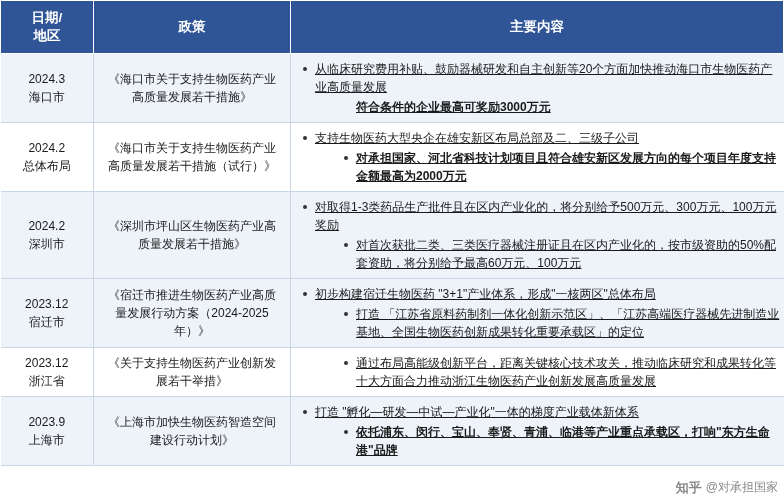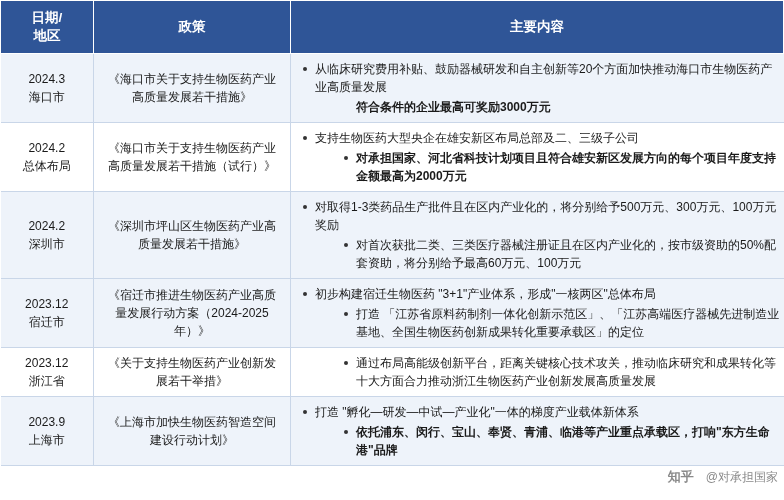--- a/index.html
+++ b/index.html
@@ -71,20 +71,21 @@
   }
   td.col-policy {
     width: 188px;
     text-align: center;
     padding: 4px 10px;
     border-right: 1px solid #c9d6e8;
     font-size: 12px;
   }
   td.col-content {
     padding: 6px 4px 6px 8px;
+    text-decoration: underline;
   }
   ul.bullets {
     margin: 0;
     padding: 0 0 0 14px;
     list-style: none;
   }
   ul.bullets > li {
     position: relative;
     margin: 0 0 2px 0;
     padding-left: 2px;
@@ -99,27 +100,27 @@
     height: 4px;
     border-radius: 50%;
     background: #333333;
   }
   ul.bullets > li.nobullet::before { display: none; }
   .bold { font-weight: bold; }
 
   .footer-credit {
     position: absolute;
     right: 6px;
-    bottom: 14px;
+    bottom: 3px;
     z-index: 3;
     font-size: 12px;
     color: #8a8a8a;
     display: flex;
-    align-items: flex-end;
-    gap: 12px;
+    align-items: flex-start;
+    gap: 4px;
     font-family: "Liberation Sans", sans-serif;
   }
   .zhihu-logo {
     display: inline-block;
     font-size: 13px;
     color: #8a8a8a;
     font-weight: bold;
   }
 </style>
 </head>

